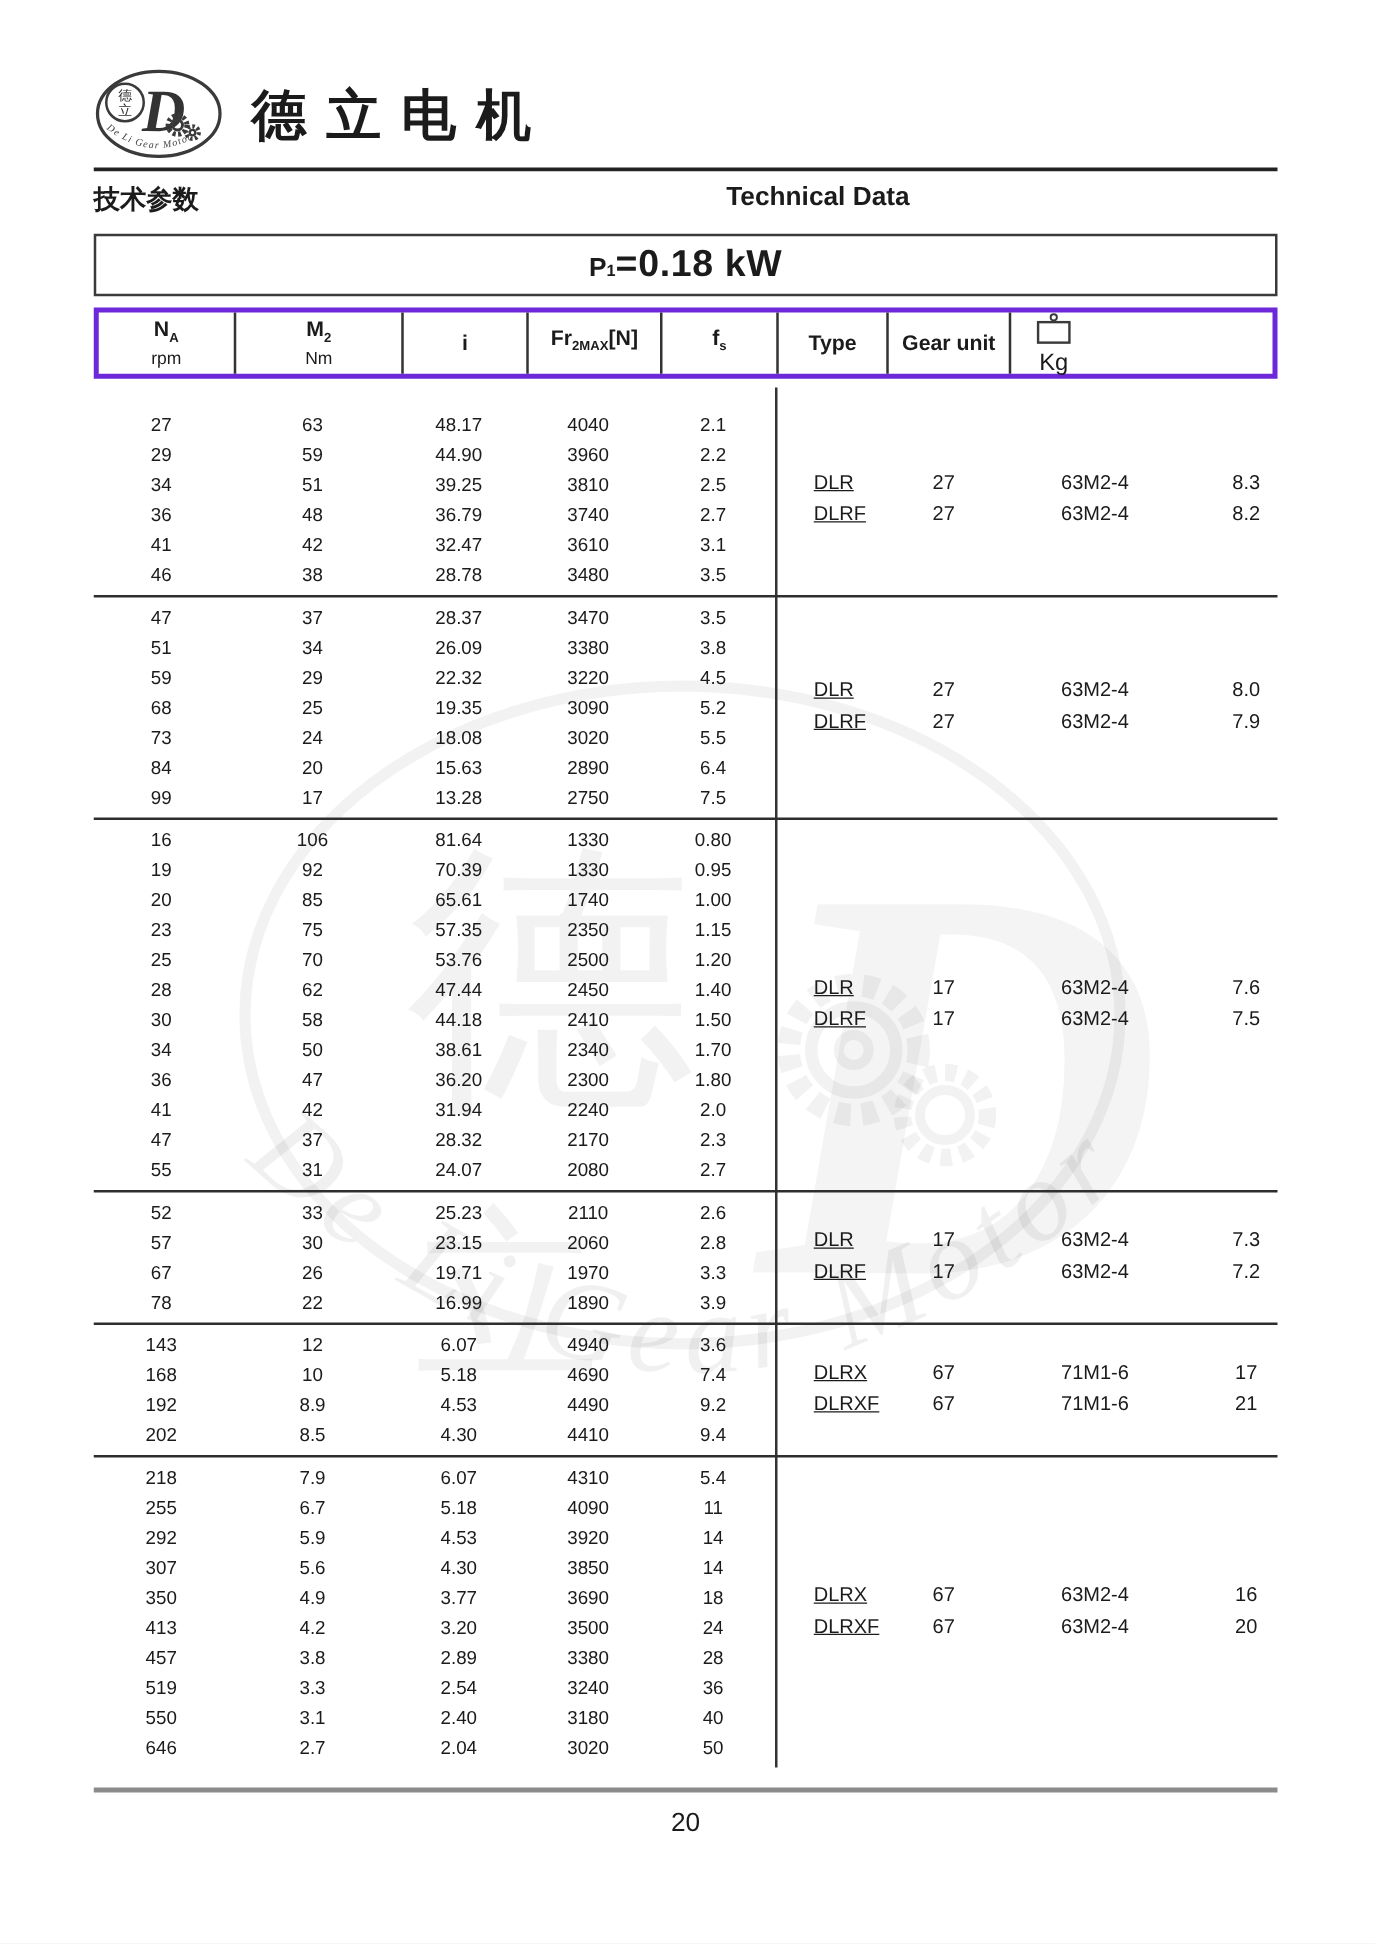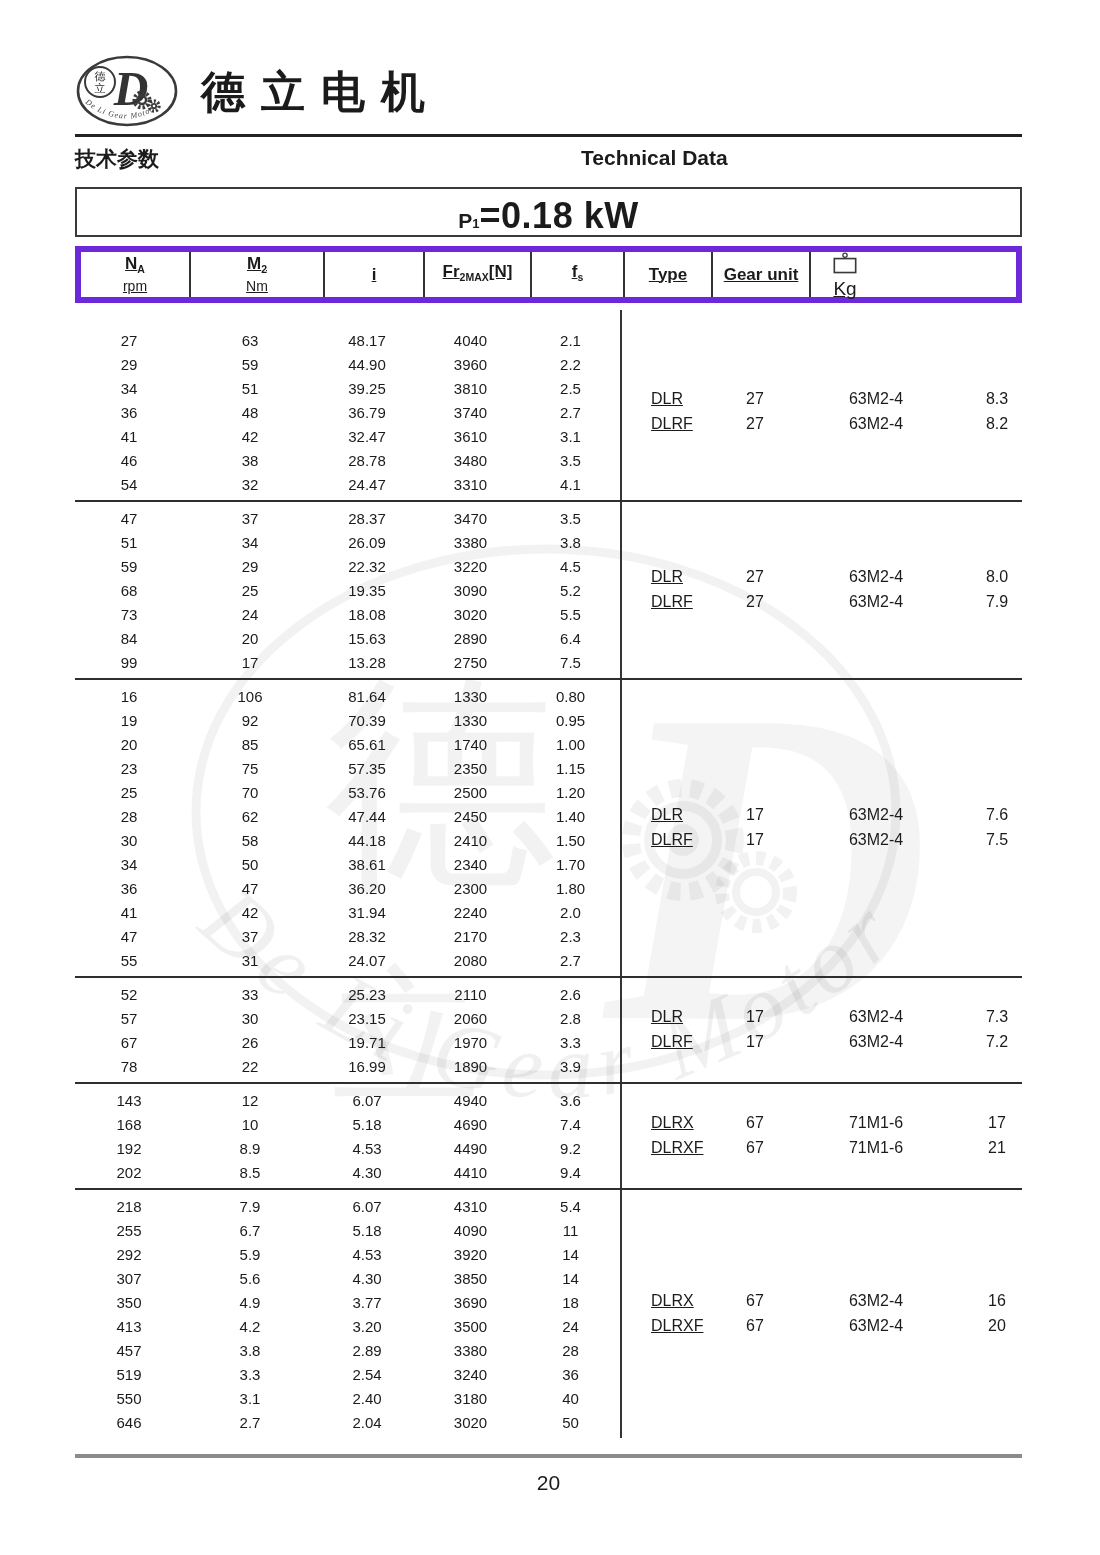--- a/index.html
+++ b/index.html
@@ -25,27 +25,26 @@
   .title-en { position:absolute; left:506px; top:1px; font-size:21px; font-weight:bold; }
 
   
   .power-banner {
     margin-top:12px; height:50px; border:2px solid #3a3a3a; box-sizing:border-box;
     display:flex; align-items:baseline; justify-content:center;
   }
   .power-banner { padding-top:6px; }
   .p-sym { font-size:21px; font-weight:bold; }
   .p-sub { font-size:13px; font-weight:bold; }
-  .p-val { font-size:36px; font-weight:bold; letter-spacing:0.5px; }
+  .p-val { font-size:30px; font-weight:bold; letter-spacing:0.5px; }
 
   
   .table-header {
-    margin-top:9px; height:57px; border:6px solid #6d28d9; box-sizing:border-box;
+    margin-top:9px; height:57px; border:4px solid #6d28d9; box-sizing:border-box;
     display:flex;
-    text-decoration:underline;
   }
   .hcell {
     box-sizing:border-box; border-left:2px solid #333;
     display:flex; flex-direction:column; align-items:center; justify-content:center;
   }
   .hcell:first-child { border-left:none; }
   .hmain { font-size:17px; font-weight:bold; line-height:18px; }
   .hmain sub { font-size:10.5px; }
   .hunit { font-size:14px; line-height:15px; }
   .kg-label { font-size:19px; line-height:16px; margin-top:6px; }
@@ -210,27 +209,20 @@
             <div class="cell col3">3610</div>
             <div class="cell col4">3.1</div>
           </div>
           <div class="row">
             <div class="cell col0">46</div>
             <div class="cell col1">38</div>
             <div class="cell col2">28.78</div>
             <div class="cell col3">3480</div>
             <div class="cell col4">3.5</div>
           </div>
-          <div class="row">
-            <div class="cell col0">54</div>
-            <div class="cell col1">32</div>
-            <div class="cell col2">24.47</div>
-            <div class="cell col3">3310</div>
-            <div class="cell col4">4.1</div>
-          </div>
           <div class="variants">
             <div class="variant-row">
               <div class="vcell vcol0">DLR</div>
               <div class="vcell vcol1">27</div>
               <div class="vcell vcol2">63M2-4</div>
               <div class="vcell vcol3">8.3</div>
             </div>
             <div class="variant-row">
               <div class="vcell vcol0">DLRF</div>
               <div class="vcell vcol1">27</div>

